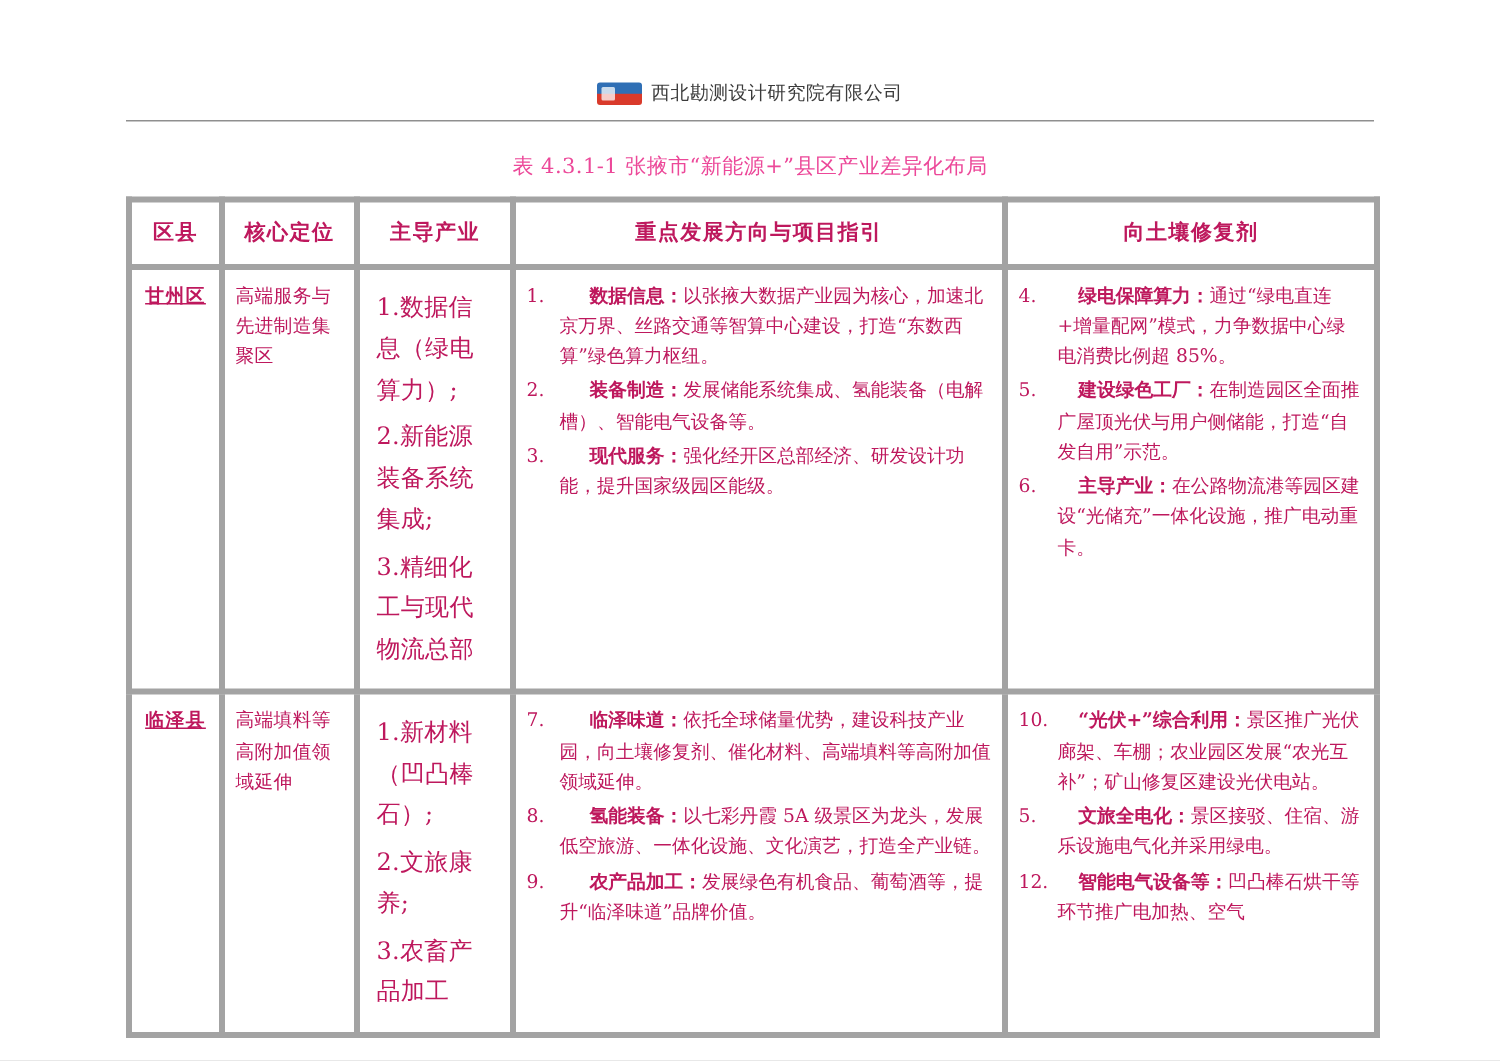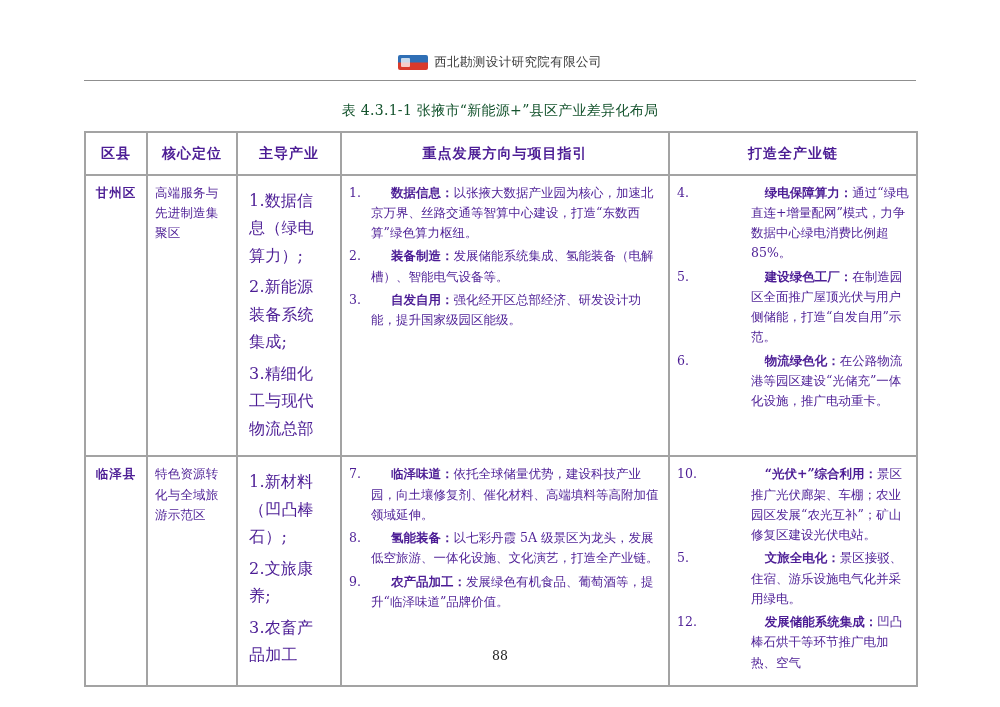--- a/index.html
+++ b/index.html
@@ -70,45 +70,45 @@
     border-top: 1px solid #8f8f8f;
   }
   
   .table-caption {
     position: absolute;
     left: 0;
     top: 102px;
     width: 832px;
     text-align: center;
     font-size: 14px;
-    color: #14532d;
+    color: #ec4899;
     font-family: "DejaVu Serif", "Liberation Serif", serif;
     letter-spacing: 0.3px;
   }
   
   .tbl-wrap {
     position: absolute;
     left: 0;
     top: 131px;
     width: 832px;
   }
   table.main-tbl {
     border-collapse: collapse;
     width: 832px;
     table-layout: fixed;
     font-family: "DejaVu Serif", "Liberation Serif", serif;
   }
   table.main-tbl th,
   table.main-tbl td {
-    border: 2px solid #a3a3a3;
+    border: 4px solid #a3a3a3;
     vertical-align: top;
     padding: 7px 7px 9px 7px;
     font-size: 12.5px;
     line-height: 1.62;
-    color: #4c1d95;
+    color: #be185d;
   }
   table.main-tbl th {
     text-align: center;
     vertical-align: middle;
     font-weight: bold;
     font-size: 14px;
     padding: 9px 4px;
     letter-spacing: 1px;
   }
   col.c1 { width: 62px; }
@@ -117,20 +117,21 @@
   col.c4 { width: 328px; }
   col.c5 { width: 248px; }
 
   td.col-region {
     text-align: center;
     vertical-align: middle;
     font-weight: bold;
     font-size: 14.5px;
     letter-spacing: 1px;
     line-height: 1.5;
+    text-decoration: underline;
   }
   td.col-position {
     vertical-align: middle;
     font-size: 12.5px;
     line-height: 1.72;
     letter-spacing: 0.2px;
   }
   td.col-industry {
     vertical-align: middle;
     font-size: 12.5px;
@@ -159,21 +160,21 @@
   }
   .num-list li .body {
     flex: 1 1 auto;
     text-indent: 1.6em;
   }
   .num-list li .body b {
     font-weight: bold;
     text-align: center;
   }
   .energy-list li .num { width: 26px; }
-  .energy-list li .body { text-indent: 1.1em; margin-left: 48px; }
+  .energy-list li .body { text-indent: 1.1em; }
 
   .plain-list {
     margin: 0;
     padding: 0;
     list-style: none;
   }
   .plain-list li {
     margin: 4px;
     font-size: 16px;
     line-height: 1.72;
@@ -214,21 +215,21 @@
             <col class="c3">
             <col class="c4">
             <col class="c5">
         </colgroup>
         <thead>
           <tr>
             <th>区县</th>
             <th>核心定位</th>
             <th>主导产业</th>
             <th>重点发展方向与项目指引</th>
-            <th>打造全产业链</th>
+            <th>向土壤修复剂</th>
           </tr>
         </thead>
         <tbody>
 
           <tr>
             <td class="col-region">甘州区</td>
             <td class="col-position">高端服务与先进制造集聚区</td>
             <td class="col-industry">
               <ul class="plain-list">
                 <li>1.数据信息（绿电算力）;</li>
@@ -241,45 +242,45 @@
                 <li>
                   <span class="num">1.</span>
                   <span class="body"><b>数据信息：</b><span>以张掖大数据产业园为核心，加速北京万界、丝路交通等智算中心建设，打造“东数西算”绿色算力枢纽。</span></span>
                 </li>
                 <li>
                   <span class="num">2.</span>
                   <span class="body"><b>装备制造：</b><span>发展储能系统集成、氢能装备（电解槽）、智能电气设备等。</span></span>
                 </li>
                 <li>
                   <span class="num">3.</span>
-                  <span class="body"><b>自发自用：</b><span>强化经开区总部经济、研发设计功能，提升国家级园区能级。</span></span>
+                  <span class="body"><b>现代服务：</b><span>强化经开区总部经济、研发设计功能，提升国家级园区能级。</span></span>
                 </li>
               </ul>
             </td>
             <td class="col-energy">
               <ul class="num-list energy-list">
                 <li>
                   <span class="num">4.</span>
                   <span class="body"><b>绿电保障算力：</b><span>通过“绿电直连+增量配网”模式，力争数据中心绿电消费比例超 85%。</span></span>
                 </li>
                 <li>
                   <span class="num">5.</span>
                   <span class="body"><b>建设绿色工厂：</b><span>在制造园区全面推广屋顶光伏与用户侧储能，打造“自发自用”示范。</span></span>
                 </li>
                 <li>
                   <span class="num">6.</span>
-                  <span class="body"><b>物流绿色化：</b><span>在公路物流港等园区建设“光储充”一体化设施，推广电动重卡。</span></span>
+                  <span class="body"><b>主导产业：</b><span>在公路物流港等园区建设“光储充”一体化设施，推广电动重卡。</span></span>
                 </li>
               </ul>
             </td>
           </tr>
 
           <tr>
             <td class="col-region">临泽县</td>
-            <td class="col-position">特色资源转化与全域旅游示范区</td>
+            <td class="col-position">高端填料等高附加值领域延伸</td>
             <td class="col-industry">
               <ul class="plain-list">
                 <li>1.新材料（凹凸棒石）;</li>
                 <li>2.文旅康养;</li>
                 <li>3.农畜产品加工</li>
               </ul>
             </td>
             <td class="col-focus">
               <ul class="num-list">
                 <li>
@@ -301,24 +302,23 @@
                 <li>
                   <span class="num">10.</span>
                   <span class="body"><b>“光伏+”综合利用：</b><span>景区推广光伏廊架、车棚；农业园区发展“农光互补”；矿山修复区建设光伏电站。</span></span>
                 </li>
                 <li>
                   <span class="num">5.</span>
                   <span class="body"><b>文旅全电化：</b><span>景区接驳、住宿、游乐设施电气化并采用绿电。</span></span>
                 </li>
                 <li>
                   <span class="num">12.</span>
-                  <span class="body"><b>发展储能系统集成：</b><span>凹凸棒石烘干等环节推广电加热、空气</span></span>
+                  <span class="body"><b>智能电气设备等：</b><span>凹凸棒石烘干等环节推广电加热、空气</span></span>
                 </li>
               </ul>
             </td>
           </tr>
         </tbody>
       </table>
     </div>
 
-    <div class="page-num">88</div>
   </div>
 </div>
 
 </body></html>

